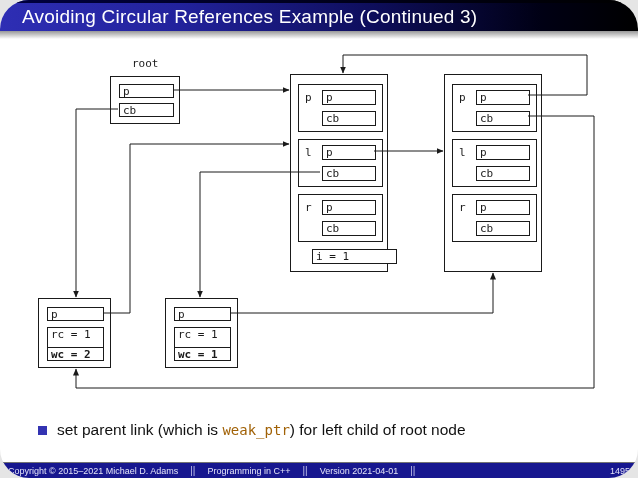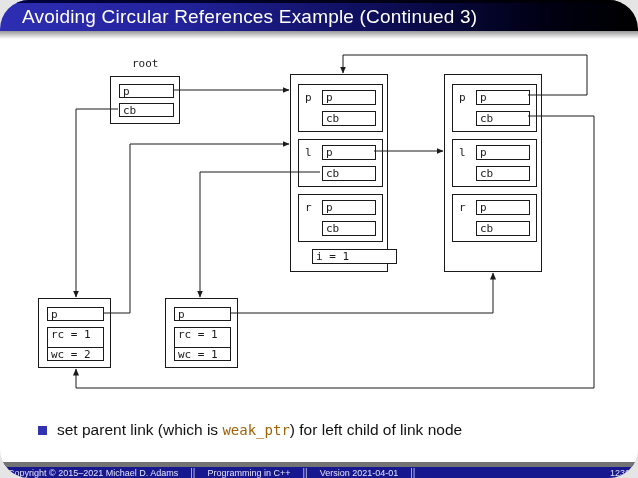--- a/index.html
+++ b/index.html
@@ -38,36 +38,36 @@
   .node{position:absolute;width:98px;height:198px;border:1px solid #1a1a1a;background:#fff;}
   .sub{position:absolute;left:7px;width:85px;height:48px;border:1px solid #1a1a1a;}
   .sub .tag{position:absolute;left:6px;top:6px;}
   .sub .f-p{left:23px;top:5px;width:54px;height:15px;}
   .sub .f-cb{left:23px;top:26px;width:54px;height:15px;}
   .sub-p{top:9px;} .sub-l{top:64px;} .sub-r{top:119px;}
   .ibox{position:absolute;left:21px;top:174px;width:85px;height:15px;}
   .cblock{position:absolute;width:73px;height:70px;border:1px solid #1a1a1a;background:#fff;}
   .cblock .f1{left:8px;top:8px;width:57px;height:14px;}
   .cblock .f2{left:8px;top:28px;width:57px;height:30px;}
-  .cblock .f3{left:8px;top:48px;width:57px;height:14px;}
+  .cblock .f3{left:8px;top:48px;width:57px;height:14px;font-weight:bold;}
   .rootbox{position:absolute;left:110px;top:76px;width:70px;height:48px;border:1px solid #1a1a1a;background:#fff;}
   .rootbox .f-p{left:8px;top:7px;width:55px;height:14px;}
   .rootbox .f-cb{left:8px;top:26px;width:55px;height:14px;}
   .rootlabel{position:absolute;left:93px;top:57px;margin-left:39px;}
   svg.wires{position:absolute;left:0;top:0;pointer-events:none;}
   svg.wires polyline{fill:none;stroke:#1a1a1a;stroke-width:1;}
   
   .bullet-row{position:absolute;left:38px;top:419px;width:580px;height:22px;}
   .bullet-square{position:absolute;left:0;top:7px;width:9px;height:9px;background:#3333b2;}
   .bullet-text{position:absolute;left:19px;top:0;font-size:15.5px;color:#111;white-space:nowrap;line-height:22px;}
   .bullet-code{font-family:"DejaVu Sans Mono","Liberation Mono",monospace;font-size:14px;color:#a16207;}
   
   .footerbar{
     position:absolute;left:0;top:462px;width:638px;height:16px;
-    background:#17178f;border-top:5px solid #737373;
+    background:#17178f;border-top:1px solid #737373;
     display:flex;align-items:center;color:#e4e4f8;font-size:9px;
     padding:0 8px;box-sizing:border-box;
   }
   .footerbar .sep{color:#c2c2ea;margin:0 12px;font-size:10px;}
   .footerbar .pagenum{margin-left:auto;}
 </style>
 </head>
 <body>
 
 <div class="slide">
@@ -147,26 +147,26 @@
       <polyline points="374,151 443,151" marker-end="url(#arr)"></polyline>
       <polyline points="320,172 200,172 200,297" marker-end="url(#arr)"></polyline>
       <polyline points="528,95 587,95 587,55 343,55 343,73" marker-end="url(#arr)"></polyline>
       <polyline points="528,116 594,116 594,388 76,388 76,369" marker-end="url(#arr)"></polyline>
       <polyline points="230,313 493,313 493,273" marker-end="url(#arr)"></polyline>
     </svg>
   </div>
 
   <div class="bullet-row">
     <span class="bullet-square"></span>
-    <span class="bullet-text"><span>set parent link (which is </span><span class="bullet-code">weak_ptr</span><span>) for left child of link node</span></span>
+    <span class="bullet-text"><span>set parent link (which is </span><span class="bullet-code">weak_ptr</span><span>) for left child of root node</span></span>
   </div>
 
   <div class="footerbar">
     <span>Copyright © 2015–2021 Michael D. Adams</span>
     <span class="sep">||</span>
     <span>Programming in C++</span>
     <span class="sep">||</span>
     <span>Version 2021-04-01</span>
     <span class="sep">||</span>
-    <span class="pagenum">1236</span>
+    <span class="pagenum">1495</span>
   </div>
 
 </div>
 
 </body></html>

